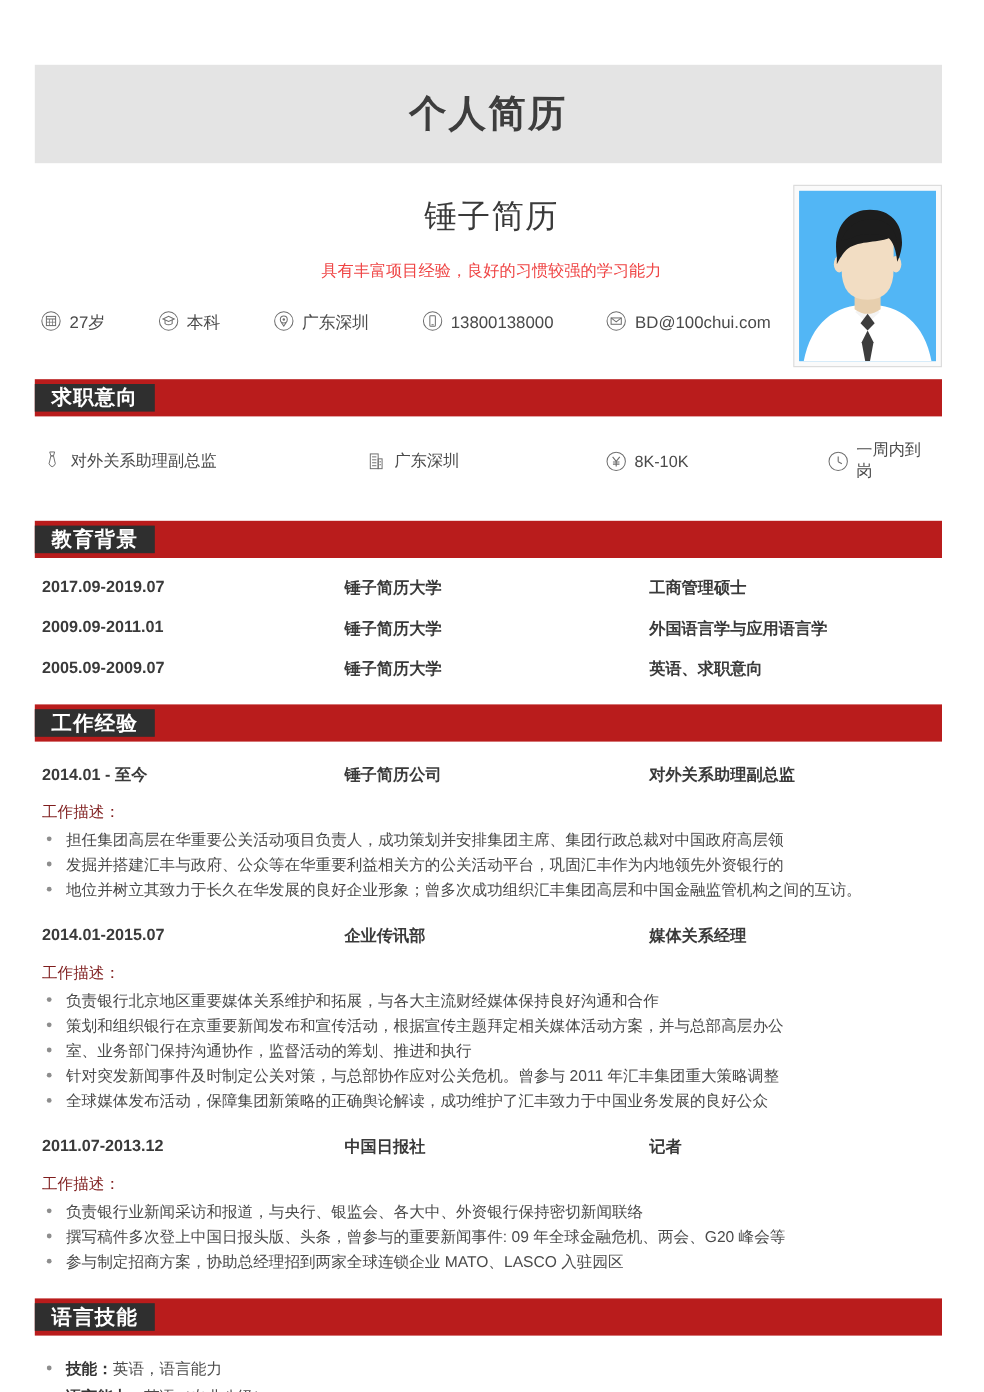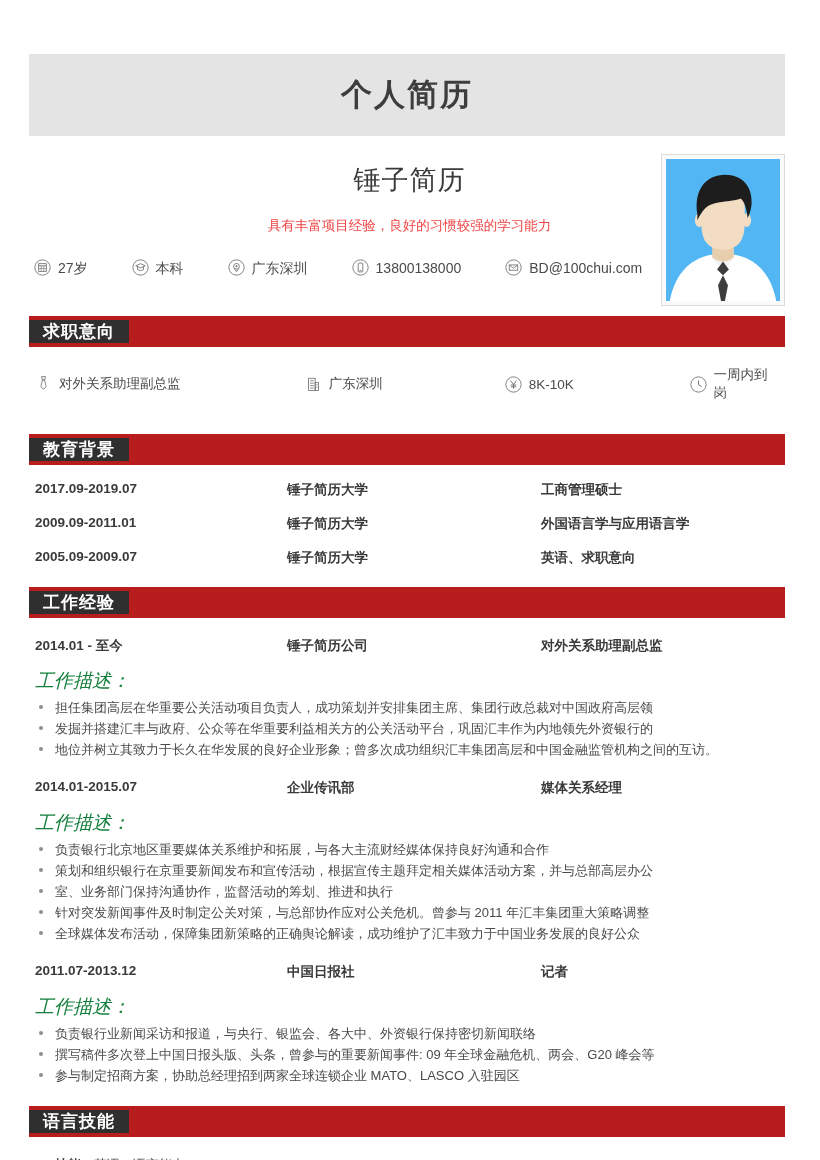--- a/index.html
+++ b/index.html
@@ -139,24 +139,23 @@
     font-size: 13.5px;
     font-weight: bold;
     color: #3a3a3a;
     padding: 19px 0 0 6px;
   }
   .job-head .c1 { width: 252px; }
   .job-head .c2 { width: 254px; }
   .job-head .c3 { flex: 1; }
 
   .desc-label {
-    font-size: 19px;
-    color: #15803d;
+    font-size: 13px;
+    color: #7f1d1d;
     padding: 13px 0 3px 6px;
-    font-style: italic;
   }
   ul.bullets { list-style: none; padding: 0 0 0 8px; }
   ul.bullets li {
     font-size: 13px;
     color: #4a4a4a;
     line-height: 21px;
     padding-left: 18px;
     position: relative;
   }
   ul.bullets li::before {

